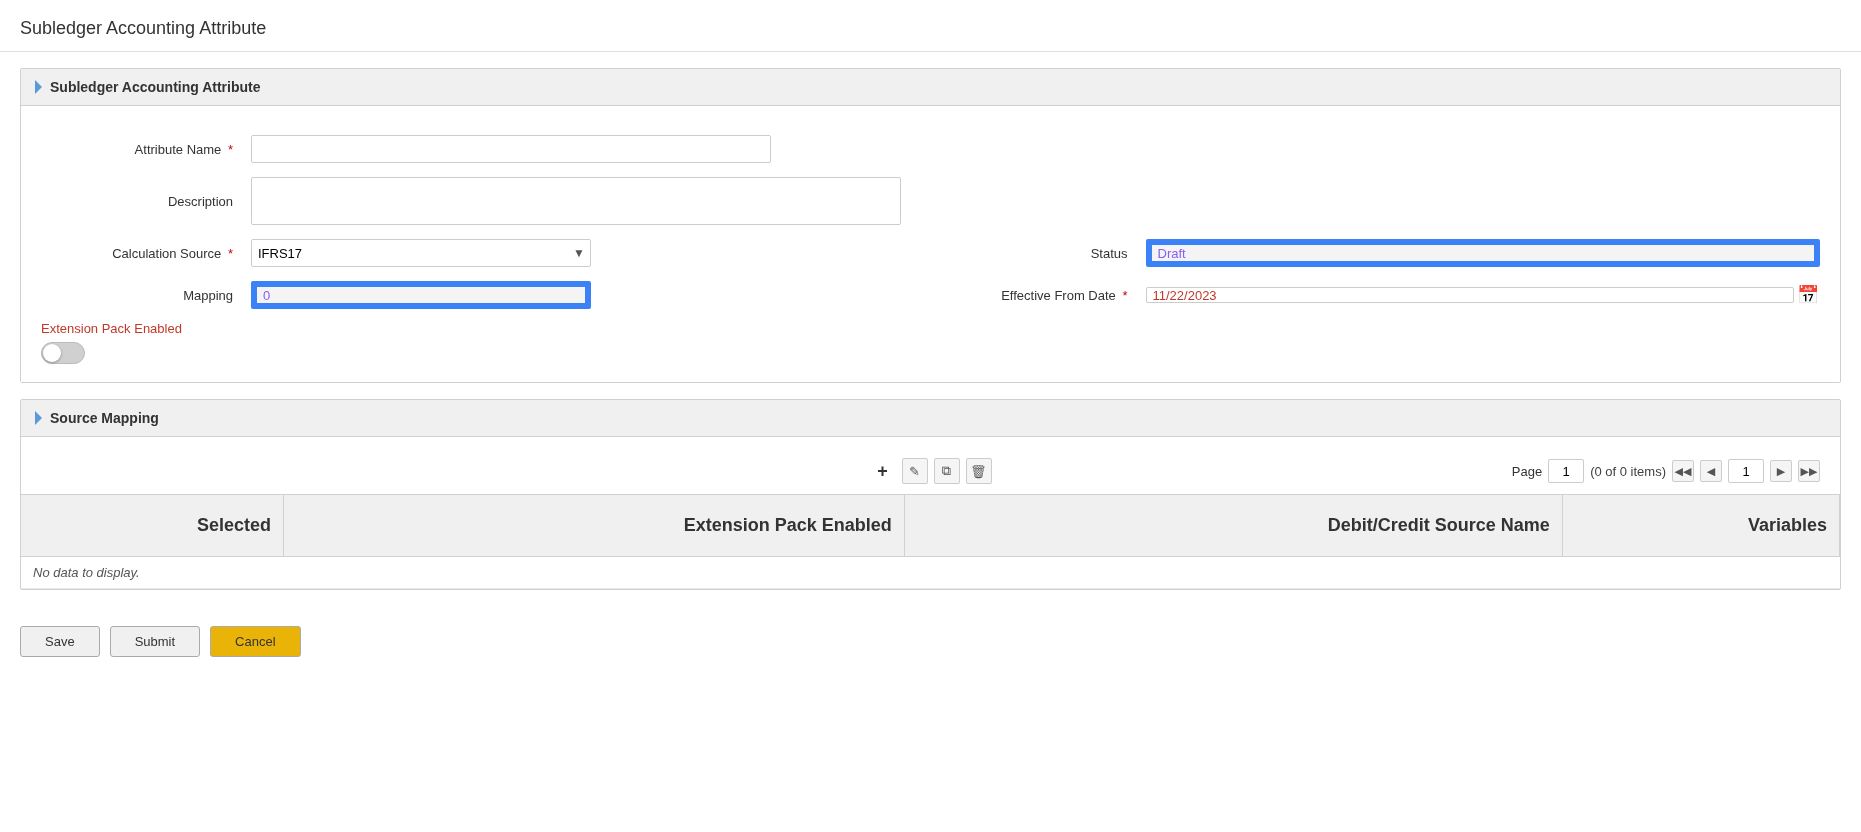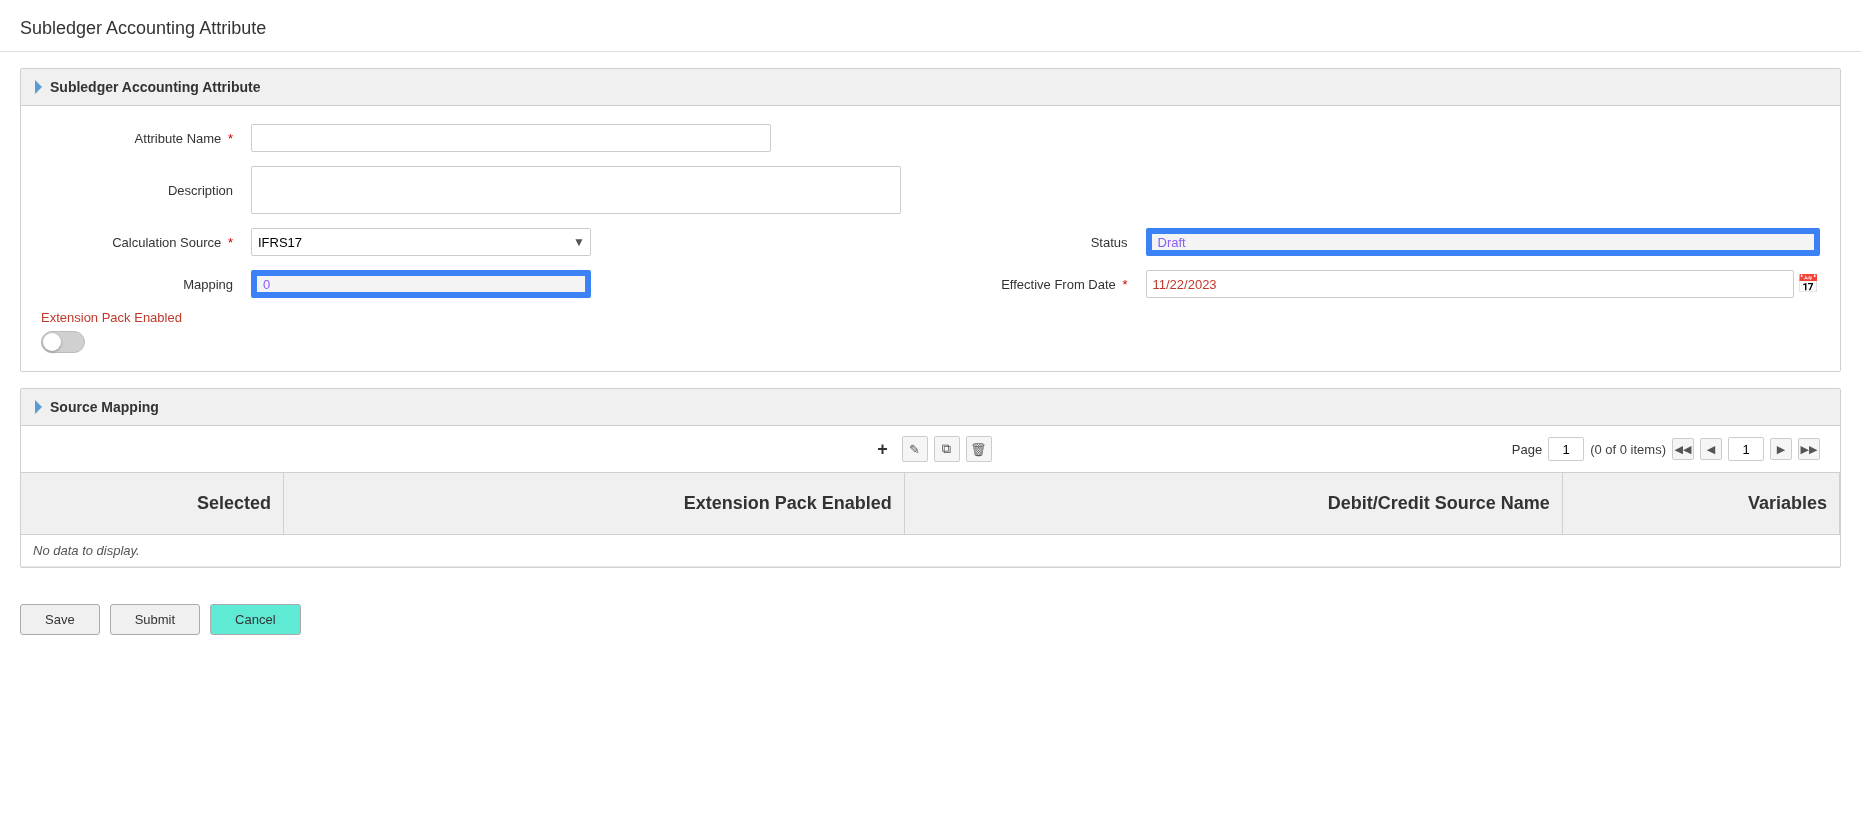--- a/index.html
+++ b/index.html
@@ -44,20 +44,21 @@
       border-top: 7px solid transparent;
       border-bottom: 7px solid transparent;
       border-right: 7px solid #5b9bd5;
       transform: rotate(180deg);
       display: inline-block;
     }
 
     .section-body {
       padding: 18px 20px;
       background: #fff;
+      margin-top: 11px;
     }
 
     .form-grid {
       display: grid;
       grid-template-columns: 200px 1fr 200px 1fr;
       gap: 14px 10px;
       align-items: center;
     }
 
     .form-label {
@@ -136,21 +137,21 @@
       color: #8b5cf6;
     }
 
     .form-date-wrapper {
       display: flex;
       align-items: center;
       gap: 4px;
     }
 
     .form-date-input {
-      height: 28px;
+      height: 16px;
       border: 1px solid #ccc;
       border-radius: 2px;
       padding: 0 6px;
       font-size: 13px;
       flex: 1;
       color: #c0392b;
       outline: none;
       background: #fff;
     }
 
@@ -297,21 +298,21 @@
       padding: 20px;
       margin-top: 10px;
     }
 
     .btn {
       padding: 7px 24px;
       font-size: 13px;
       border: 1px solid #aaa;
       border-radius: 3px;
       cursor: pointer;
-      background: #5eead4;
+      background: #eab308;
       color: #333;
     }
 
     .btn-primary {
       background: #f0f0f0;
     }
   </style>
 </head>
 <body>
 

